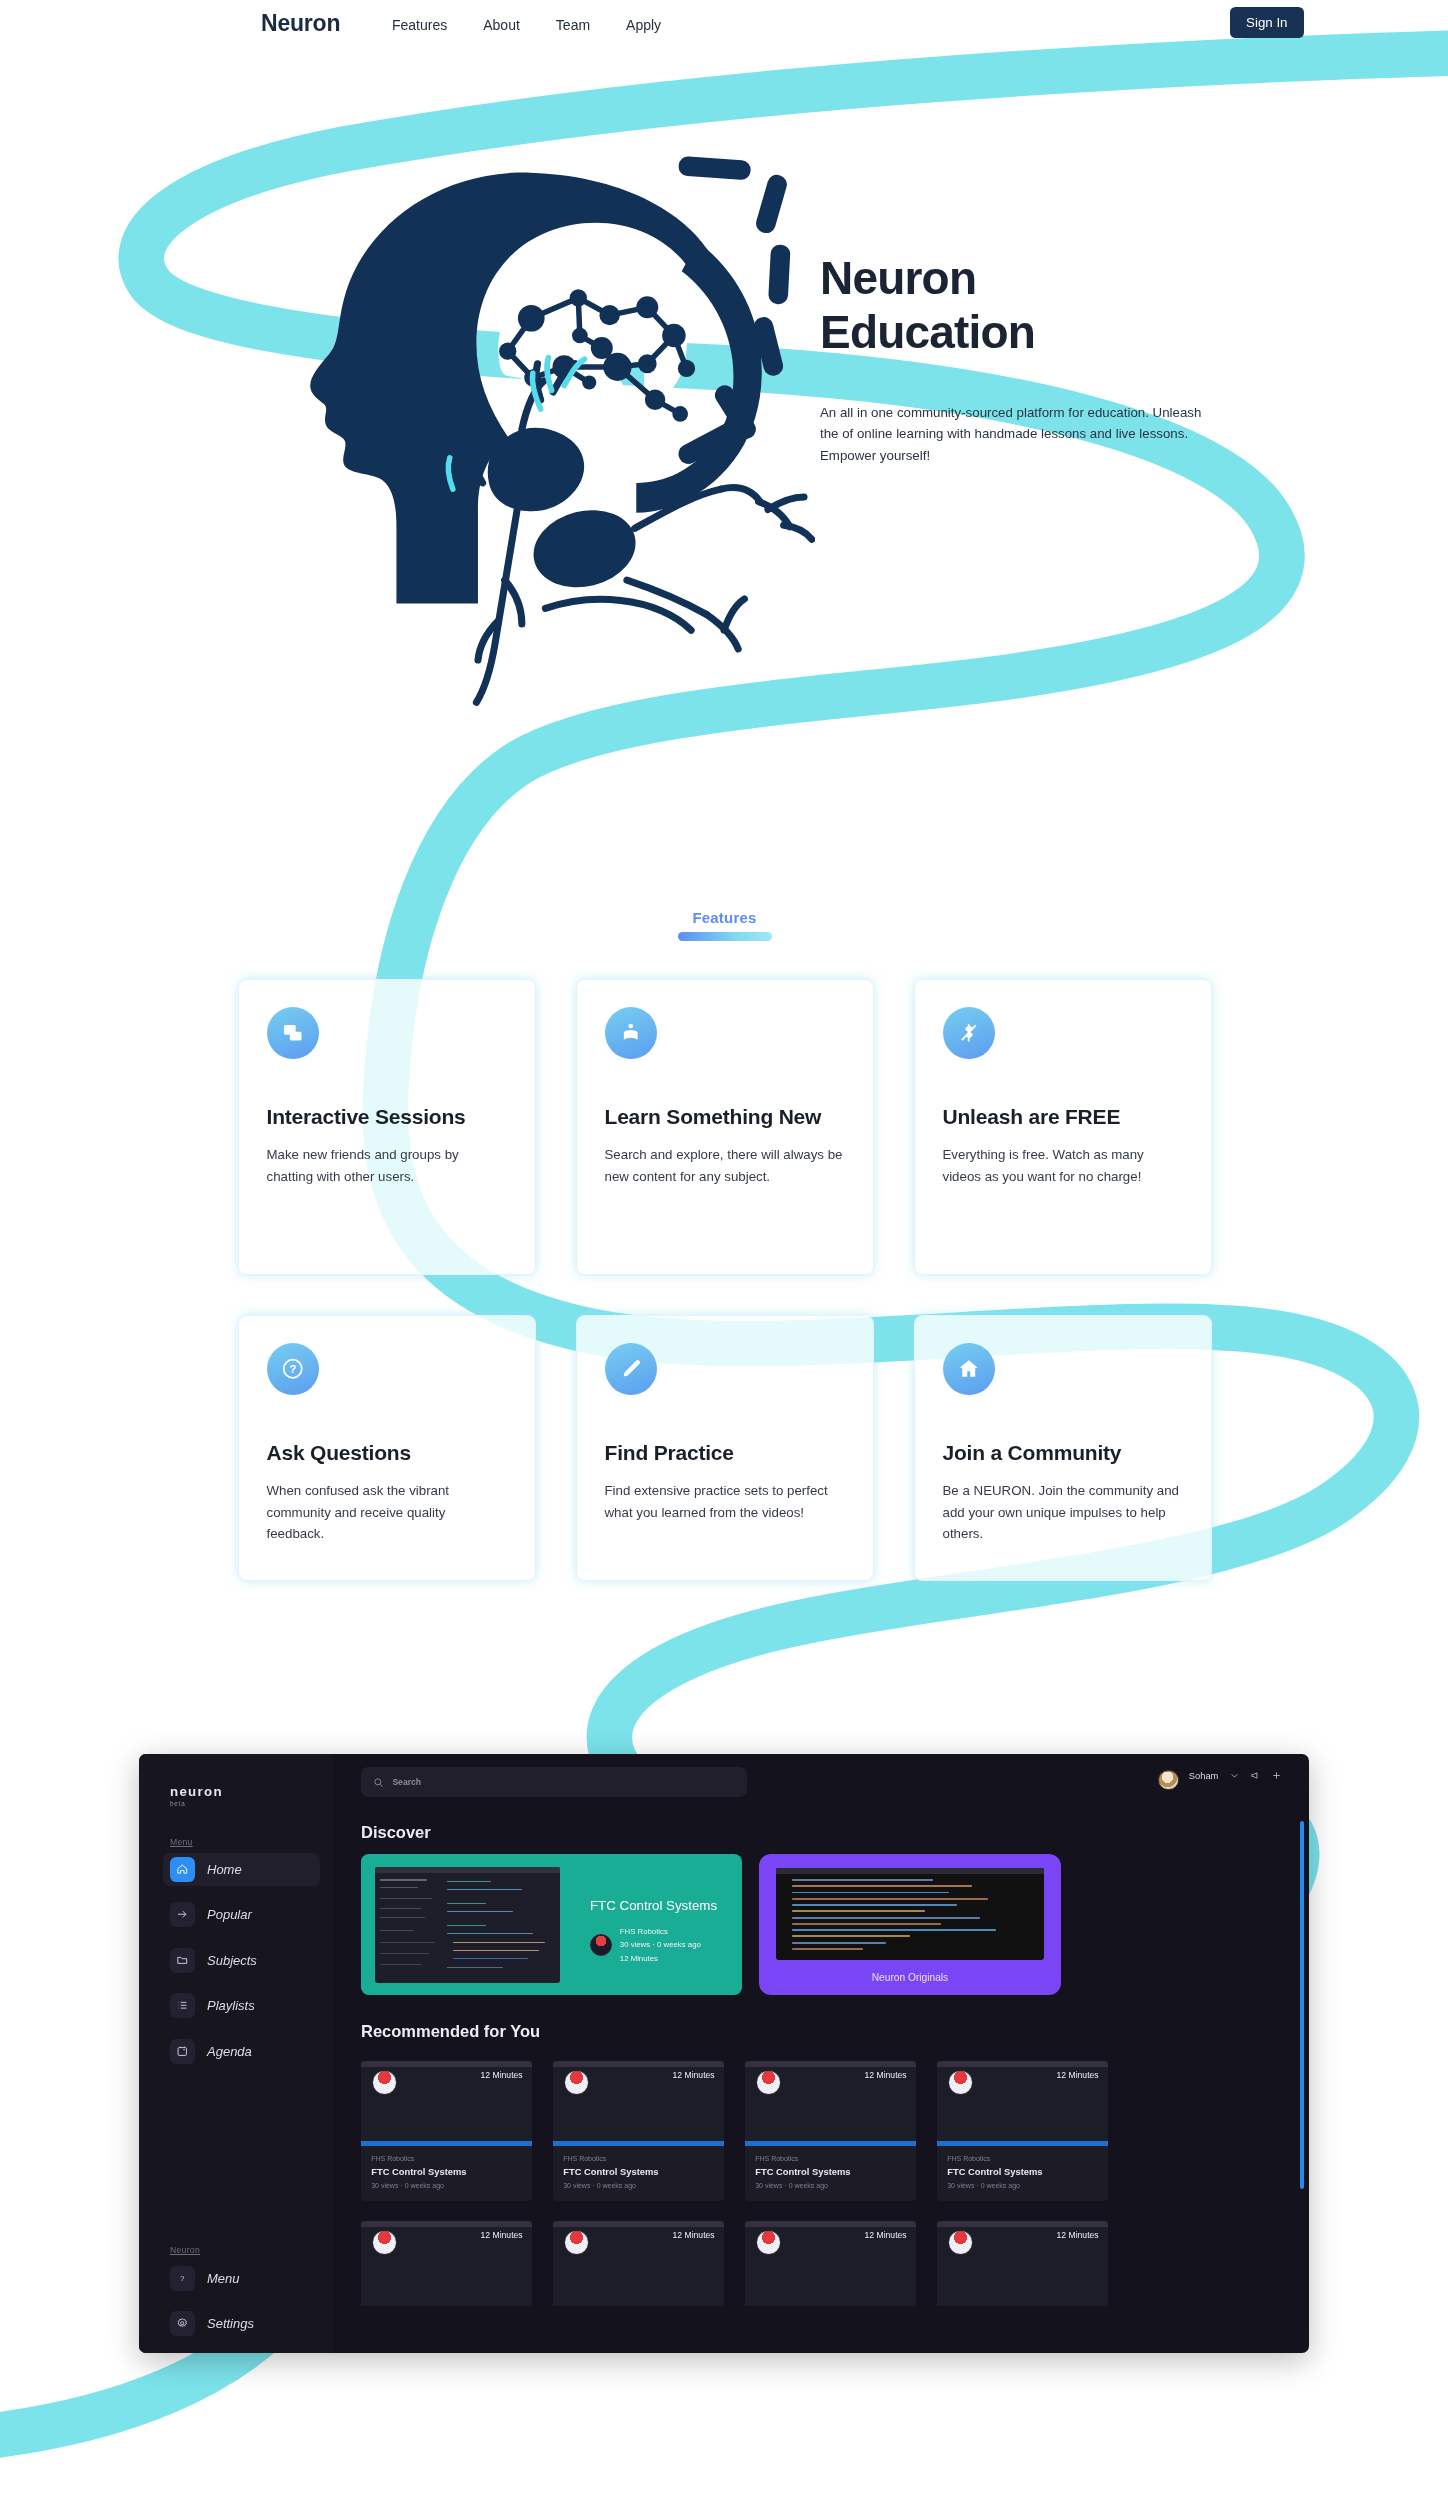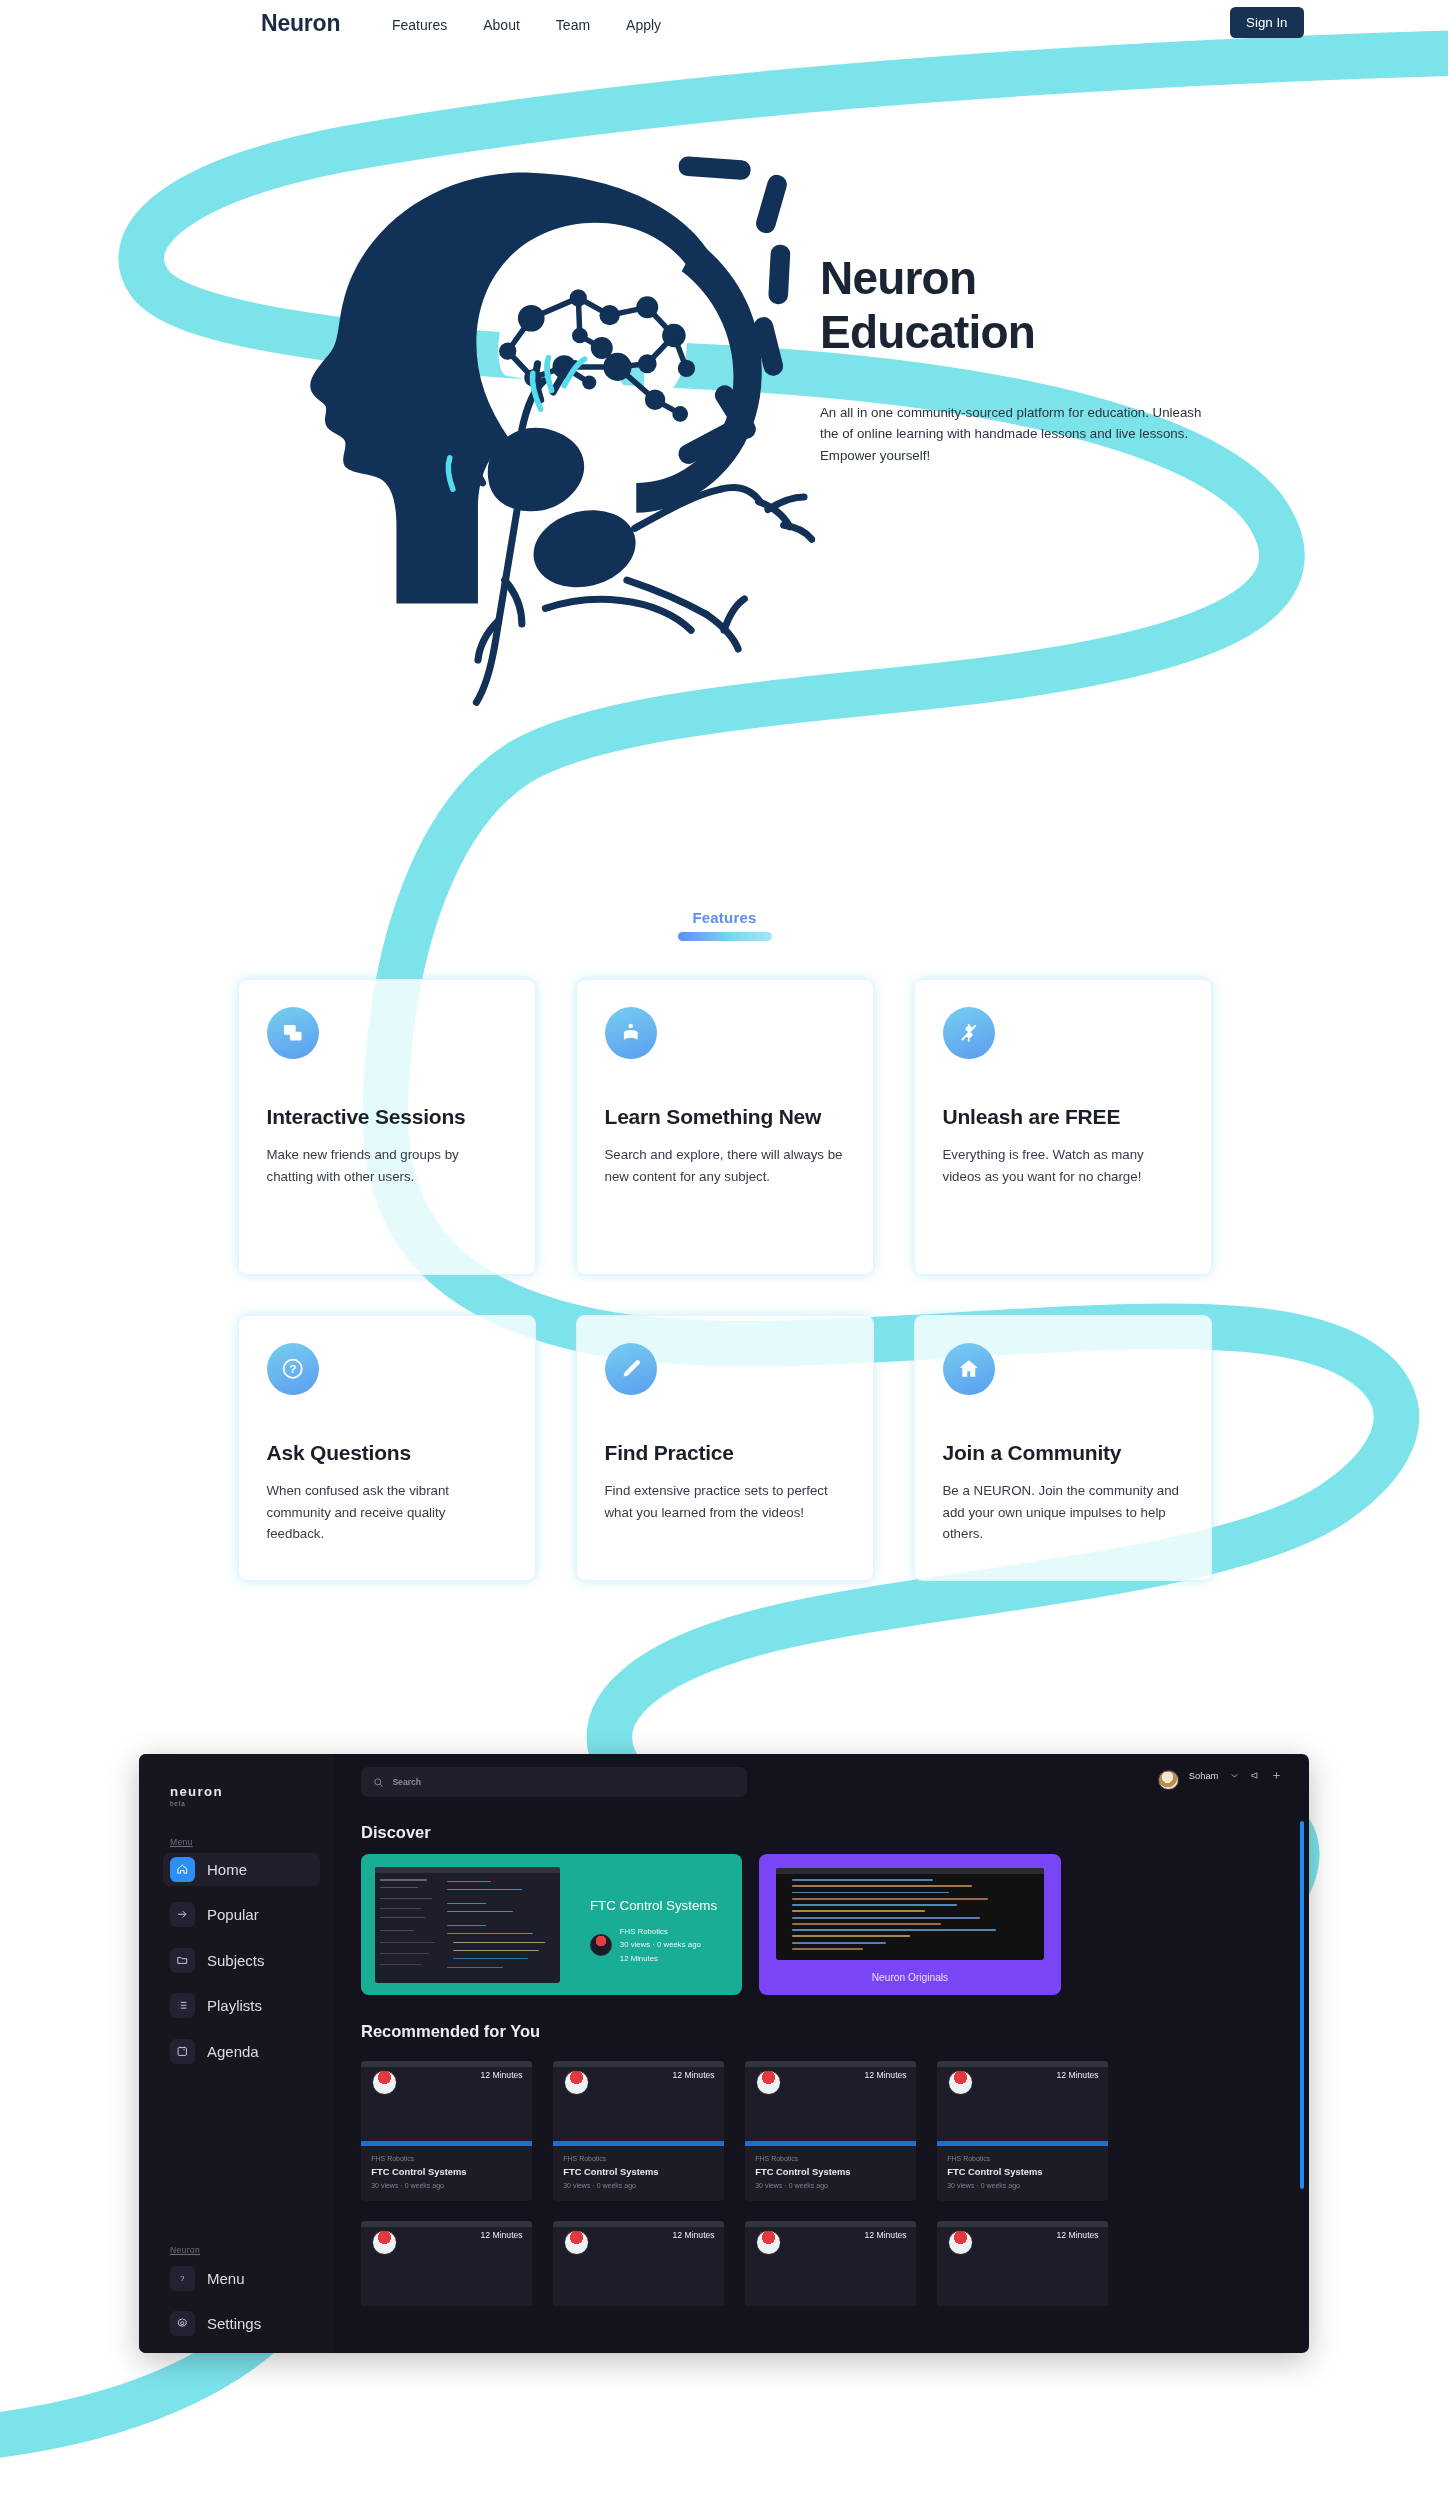--- a/index.html
+++ b/index.html
@@ -126,21 +126,21 @@
     border-radius: 7px; padding-left: 7px;
   }
   .side-item.active { background: #221f2d; }
   .side-ico {
     width: 25px; height: 25px; border-radius: 6.3px; background: #242232;
     display: flex; align-items: center; justify-content: center;
   }
   .side-item.active .side-ico { background: #2d8ef5; }
   .side-ico svg { width: 12.5px; height: 12.5px; stroke: #cfd2dd; fill: none; stroke-width: 1.8; }
   .side-item.active .side-ico svg { stroke: #ffffff; }
-  .side-lab { font-size: 15px; color: #dcdee7; font-weight: 500; }
+  .side-lab { font-size: 13px; color: #dcdee7; font-weight: 500; font-style: italic; }
 
   .app-main { position: absolute; left: 194px; top: 0; right: 0; bottom: 0; }
   .app-topbar { position: absolute; left: 0; top: 0; right: 0; height: 56px; }
   .app-search {
     position: absolute; left: 28px; top: 13.3px; width: 386px; height: 30px;
     background: #221f2c; border-radius: 7px;
     display: flex; align-items: center; gap: 8.6px; padding: 0 11.8px;
   }
   .app-search svg { width: 11px; height: 11px; stroke: #8a8c9b; fill: none; stroke-width: 2; }
   .app-search .ph { font-size: 8.6px; color: #8a8c9b; font-weight: bold; }
@@ -150,21 +150,21 @@
     background: radial-gradient(circle at 45% 35%, #f5e7cf 0 36%, #b98d4c 37% 62%, #e6d5b8 63% 100%);
     border: 0.8px solid #3a3747;
   }
   .uname { font-size: 9.4px; color: #d9dbe4; }
   .app-user svg { width: 11px; height: 11px; stroke: #c8cad5; fill: none; stroke-width: 1.7; }
 
   .sec-title { position: absolute; font-size: 16.5px; font-weight: 600; color: #eceef4; }
 
   .disc-card { position: absolute; border-radius: 7.8px; overflow: hidden; }
   .disc-teal { background: #19ad95; }
-  .disc-purple { background: #7a45f5; }
+  .disc-purple { background: #7a45f5; border-radius: 12px; }
   .code-thumb {
     background: #1e1e2a; border-radius: 2.4px; overflow: hidden; position: relative;
   }
   .code-thumb .tb { height: 6.3px; background: #33313f; }
   .code-thumb .ln {
     position: absolute; height: 1.6px; border-radius: 0.8px; opacity: .85;
   }
   .disc-meta { position: absolute; color: #ffffff; }
   .disc-meta .t { font-size: 13.3px; margin-bottom: 11.8px; }
   .disc-meta .r { display: flex; align-items: center; gap: 7.8px; }

